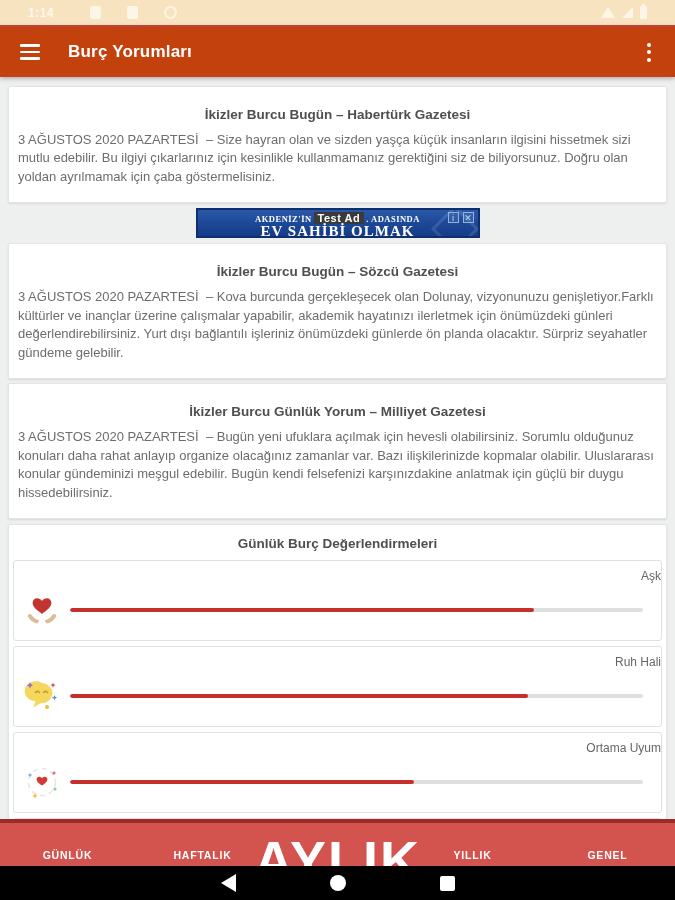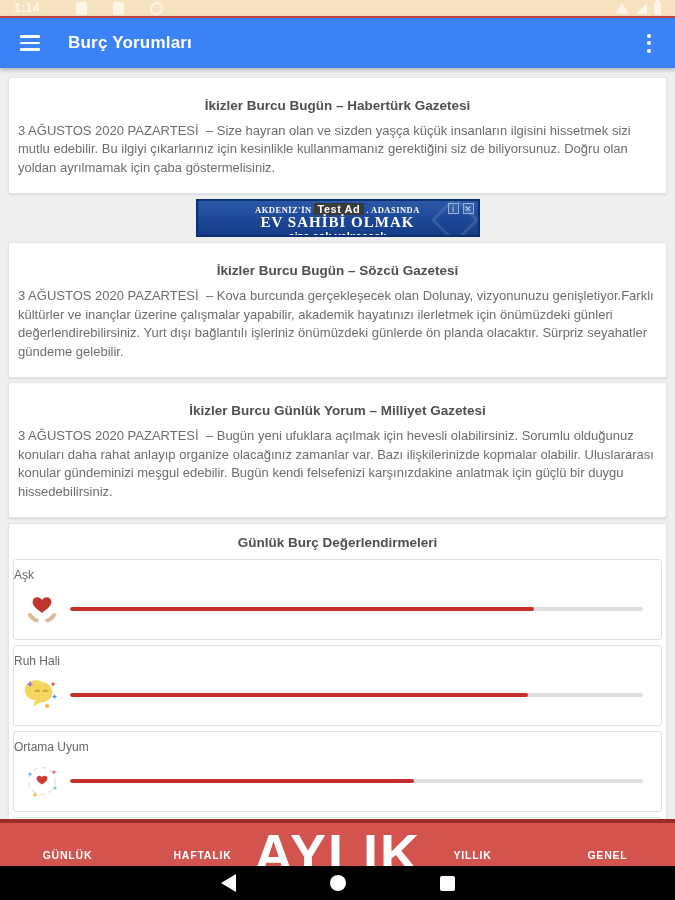--- a/index.html
+++ b/index.html
@@ -1,77 +1,77 @@
 <!DOCTYPE html>
 <html><head>
 <meta charset="utf-8">
 <style>
   * { margin:0; padding:0; box-sizing:border-box; }
   html,body { width:675px; height:900px; }
   body { font-family:"Liberation Sans", sans-serif; background:#000; }
   .screen { position:relative; width:675px; height:900px; overflow:hidden; background:#eef0ef; }
 
   
-  .status-bar { height:16px; background:#f8e3c0; display:flex; align-items:center; padding:0 14px; color:#fdf8ee; }
+  .status-bar { height:25px; background:#f8e3c0; display:flex; align-items:center; padding:0 28px; color:#fdf8ee; }
   .status-time { font-size:12px; font-weight:bold; letter-spacing:.5px; }
   .status-left-icons { display:flex; gap:26px; margin-left:36px; align-items:center; }
   .sic { width:11px; height:13px; background:#fdf6e8; border-radius:2px; opacity:.95; }
   .sic.round { width:13px; height:13px; border-radius:50%; background:transparent; border:2px solid #fdf6e8; }
   .status-right { margin-left:auto; display:flex; gap:7px; align-items:center; }
   .wifi { width:0; height:0; border-left:7px solid transparent; border-right:7px solid transparent; border-bottom:11px solid #fdf6e8; border-radius:2px; }
   .signal { width:0; height:0; border-left:11px solid transparent; border-bottom:11px solid #fdf6e8; }
   .battery { width:7px; height:13px; background:#fdf6e8; border-radius:1.5px; position:relative; }
   .battery:before { content:""; position:absolute; top:-2px; left:2px; width:3px; height:2px; background:#fdf6e8; }
 
   
-  .app-bar { height:52px; background:#3b82f6; border-top:2px solid #bc4440; display:flex; align-items:center; padding:0 20px; box-shadow:0 2px 4px rgba(0,0,0,.25); position:relative; z-index:3; }
+  .app-bar { height:52px; background:#c2410c; border-top:2px solid #bc4440; display:flex; align-items:center; padding:0 20px; box-shadow:0 2px 4px rgba(0,0,0,.25); position:relative; z-index:3; }
   .hamburger { width:20px; display:flex; flex-direction:column; gap:4px; cursor:pointer; }
   .hamburger span { height:2.5px; background:#fff; border-radius:1px; }
   .app-title { color:#fff; font-size:17px; font-weight:bold; margin-left:28px; letter-spacing:.2px; }
   .overflow-menu { margin-left:auto; display:flex; flex-direction:column; gap:3.5px; padding:4px; cursor:pointer; }
   .overflow-menu i { width:4px; height:4px; border-radius:50%; background:#fff; }
 
   
   .content { position:relative; z-index:1; }
   .card { background:#fff; border:1px solid #e4e4e4; border-radius:2px; margin:0 8px; box-shadow:0 1px 2px rgba(0,0,0,.1); }
   .card-title { text-align:center; font-size:13.5px; font-weight:bold; color:#4f4f4f; padding:20px 8px 0; }
   .card-body { font-size:13px; color:#6d6d6d; line-height:1.42; padding:9px 9px 16px; text-align:left; }
   .card-date { color:#6d6d6d; }
   .mt9 { margin-top:9px; } .mt5 { margin-top:5px; } .mt4 { margin-top:4px; }
 
   
   .ad-wrap { display:flex; justify-content:center; margin:5px 0; }
-  .ad { position:relative; width:284px; height:38px; background:linear-gradient(180deg,#2a59a8 0%,#1c4796 55%,#163c86 100%); border:2px solid #0d2f70; color:#fff; text-align:center; overflow:hidden; }
+  .ad { position:relative; width:284px; height:30px; background:linear-gradient(180deg,#2a59a8 0%,#1c4796 55%,#163c86 100%); border:2px solid #0d2f70; color:#fff; text-align:center; overflow:hidden; }
   .ad-watermark { position:absolute; right:6px; top:2px; width:34px; height:34px; border:3px solid rgba(255,255,255,.12); transform:rotate(45deg); }
   .ad-line1 { font-size:8.5px; font-weight:bold; letter-spacing:.5px; margin-top:2px; font-family:"Liberation Serif", serif; }
   .ad-chip { display:inline-block; background:#3a3a3a; color:#fff; font-family:"Liberation Sans", sans-serif; font-size:11px; font-weight:bold; padding:0 4px; margin:0 2px; }
   .ad-line2 { font-size:15px; font-weight:bold; letter-spacing:1px; font-family:"Liberation Serif", serif; line-height:1; }
   .ad-line3 { font-size:11px; font-weight:bold; line-height:1.15; }
   .ad-ctl { position:absolute; top:2px; right:4px; display:flex; gap:4px; font-size:9px; color:#bcd6f2; }
   .ad-ctl span { width:11px; height:11px; border:1px solid #8fb4dd; display:flex; align-items:center; justify-content:center; cursor:pointer; background:rgba(255,255,255,.08); }
 
   
   .ratings-title { text-align:center; font-size:13.5px; font-weight:bold; color:#4f4f4f; padding:11px 13px 9px; }
   .rating-box { border:1px solid #e0e0e0; border-radius:3px; margin:0 4px 5px; background:#fff; padding:8px 0 12px; }
-  .rating-label { text-align:left; font-size:12px; color:#666; margin-bottom:9px; }
+  .rating-label { text-align:right; font-size:12px; color:#666; margin-bottom:9px; }
   .rating-row { display:flex; align-items:center; padding:0 18px 0 10px; }
   .rating-icon { width:36px; height:36px; flex:0 0 36px; }
   .rating-track { flex:1; height:4px; background:#dedede; border-radius:2px; margin-left:10px; overflow:hidden; }
   .rating-fill { height:100%; background:#c5302c; border-radius:2px; }
 
   
   .compat { height:178px; overflow:hidden; }
   .compat-title { padding-top:14px; }
 
   
   .tab-bar { position:absolute; left:0; right:0; bottom:34px; height:47px; background:#d3534e; border-top:4px solid #9e2b26; z-index:4; }
   .tab-items { position:absolute; left:0; right:0; bottom:5px; display:flex; }
   .tab-item { flex:1; text-align:center; color:#fff; font-size:10.5px; font-weight:bold; letter-spacing:.8px; cursor:pointer; }
   .tab-item.placeholder { visibility:hidden; }
-  .tab-big { position:absolute; left:0; right:0; top:3px; text-align:center; color:#fff; font-size:54px; font-weight:bold; letter-spacing:2px; line-height:1; pointer-events:none; }
+  .tab-big { position:absolute; left:0; right:0; top:10px; text-align:center; color:#fff; font-size:54px; font-weight:bold; letter-spacing:2px; line-height:1; pointer-events:none; }
 
   
   .nav-bar { position:absolute; left:0; right:0; bottom:0; height:34px; background:#000; display:flex; align-items:center; justify-content:center; gap:94px; z-index:6; }
   .nav-back { width:0; height:0; border-top:9px solid transparent; border-bottom:9px solid transparent; border-right:15px solid #fff; cursor:pointer; }
   .nav-home { width:16px; height:16px; border-radius:50%; background:#fff; cursor:pointer; }
   .nav-recents { width:15px; height:15px; background:#fff; border-radius:2px; cursor:pointer; }
 </style>
 </head>
 <body>
 

